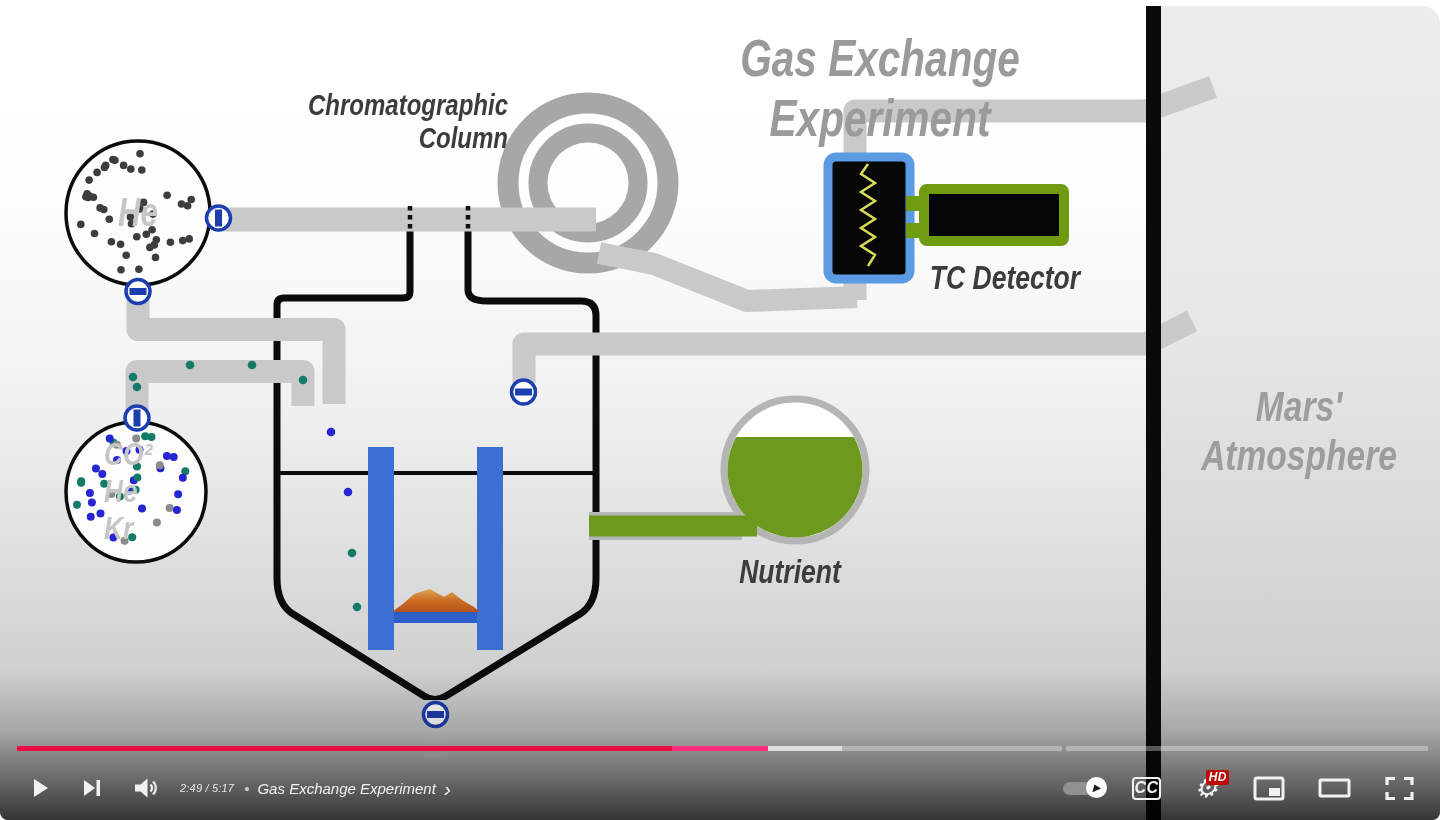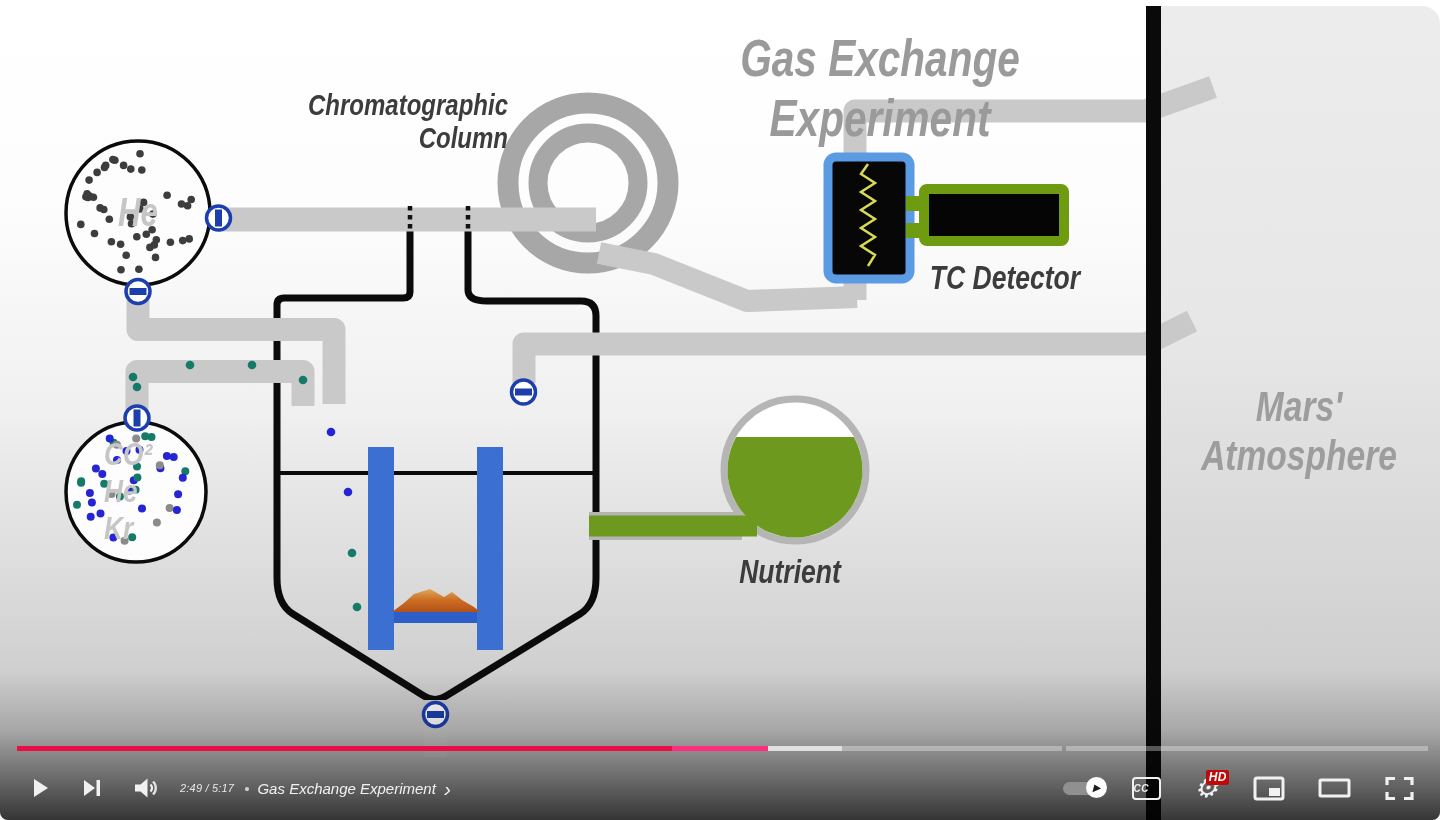--- a/index.html
+++ b/index.html
@@ -33,21 +33,21 @@
   .t-text{color:#e9e9e9;font-size:11px;margin-left:6px;letter-spacing:.2px;}
   .bullet{color:#cfcfcf;font-size:15px;margin:0 8px 0 10px;}
   .np-title{color:#f1f1f1;font-size:15px;}
   .np-chevron{color:#f1f1f1;font-size:21px;margin-left:8px;line-height:1;}
   .right-cluster{margin-left:auto;display:flex;align-items:center;gap:14px;}
   .autoplay{position:relative;width:46px;height:22px;}
   .autoplay .bar{position:absolute;left:2px;top:5px;width:40px;height:13px;border-radius:7px;background:#909090;}
   .autoplay .knob{position:absolute;right:0;top:0;width:21px;height:21px;border-radius:50%;background:#fdfdfd;
     display:flex;align-items:center;justify-content:center;color:#1b1b1b;font-size:10px;}
   .cc-btn{width:29px;height:23px;border:2.5px solid #f1f1f1;border-radius:4px;color:#f1f1f1;
-    font-size:10px;font-weight:700;display:flex;align-items:center;justify-content:flex-start;letter-spacing:.5px;}
+    font-size:16px;font-weight:700;display:flex;align-items:center;justify-content:flex-end;letter-spacing:.5px;}
   .gear{position:relative;color:#f0f0f0;font-size:27px;line-height:1;}
   .hd-badge{position:absolute;top:-5px;right:-11px;background:#c00a0a;color:#fff;font-size:12px;font-weight:700;
     padding:1.5px 2.5px;border-radius:2px;letter-spacing:.3px;}
 </style>
 </head>
 <body>
 
 <div class="video">
 
   <div class="mars-panel"></div>

